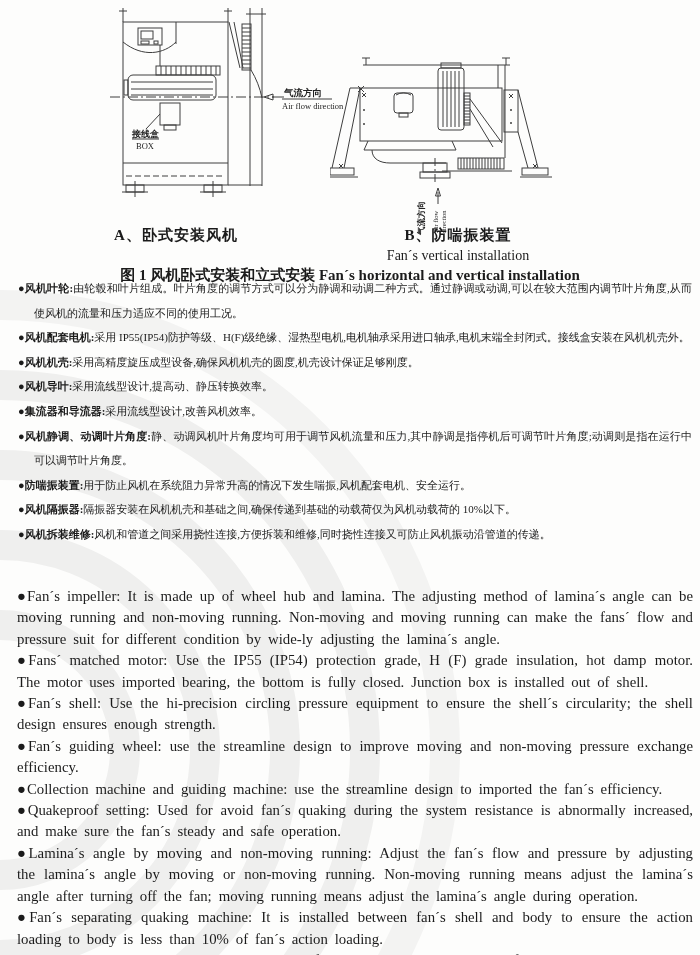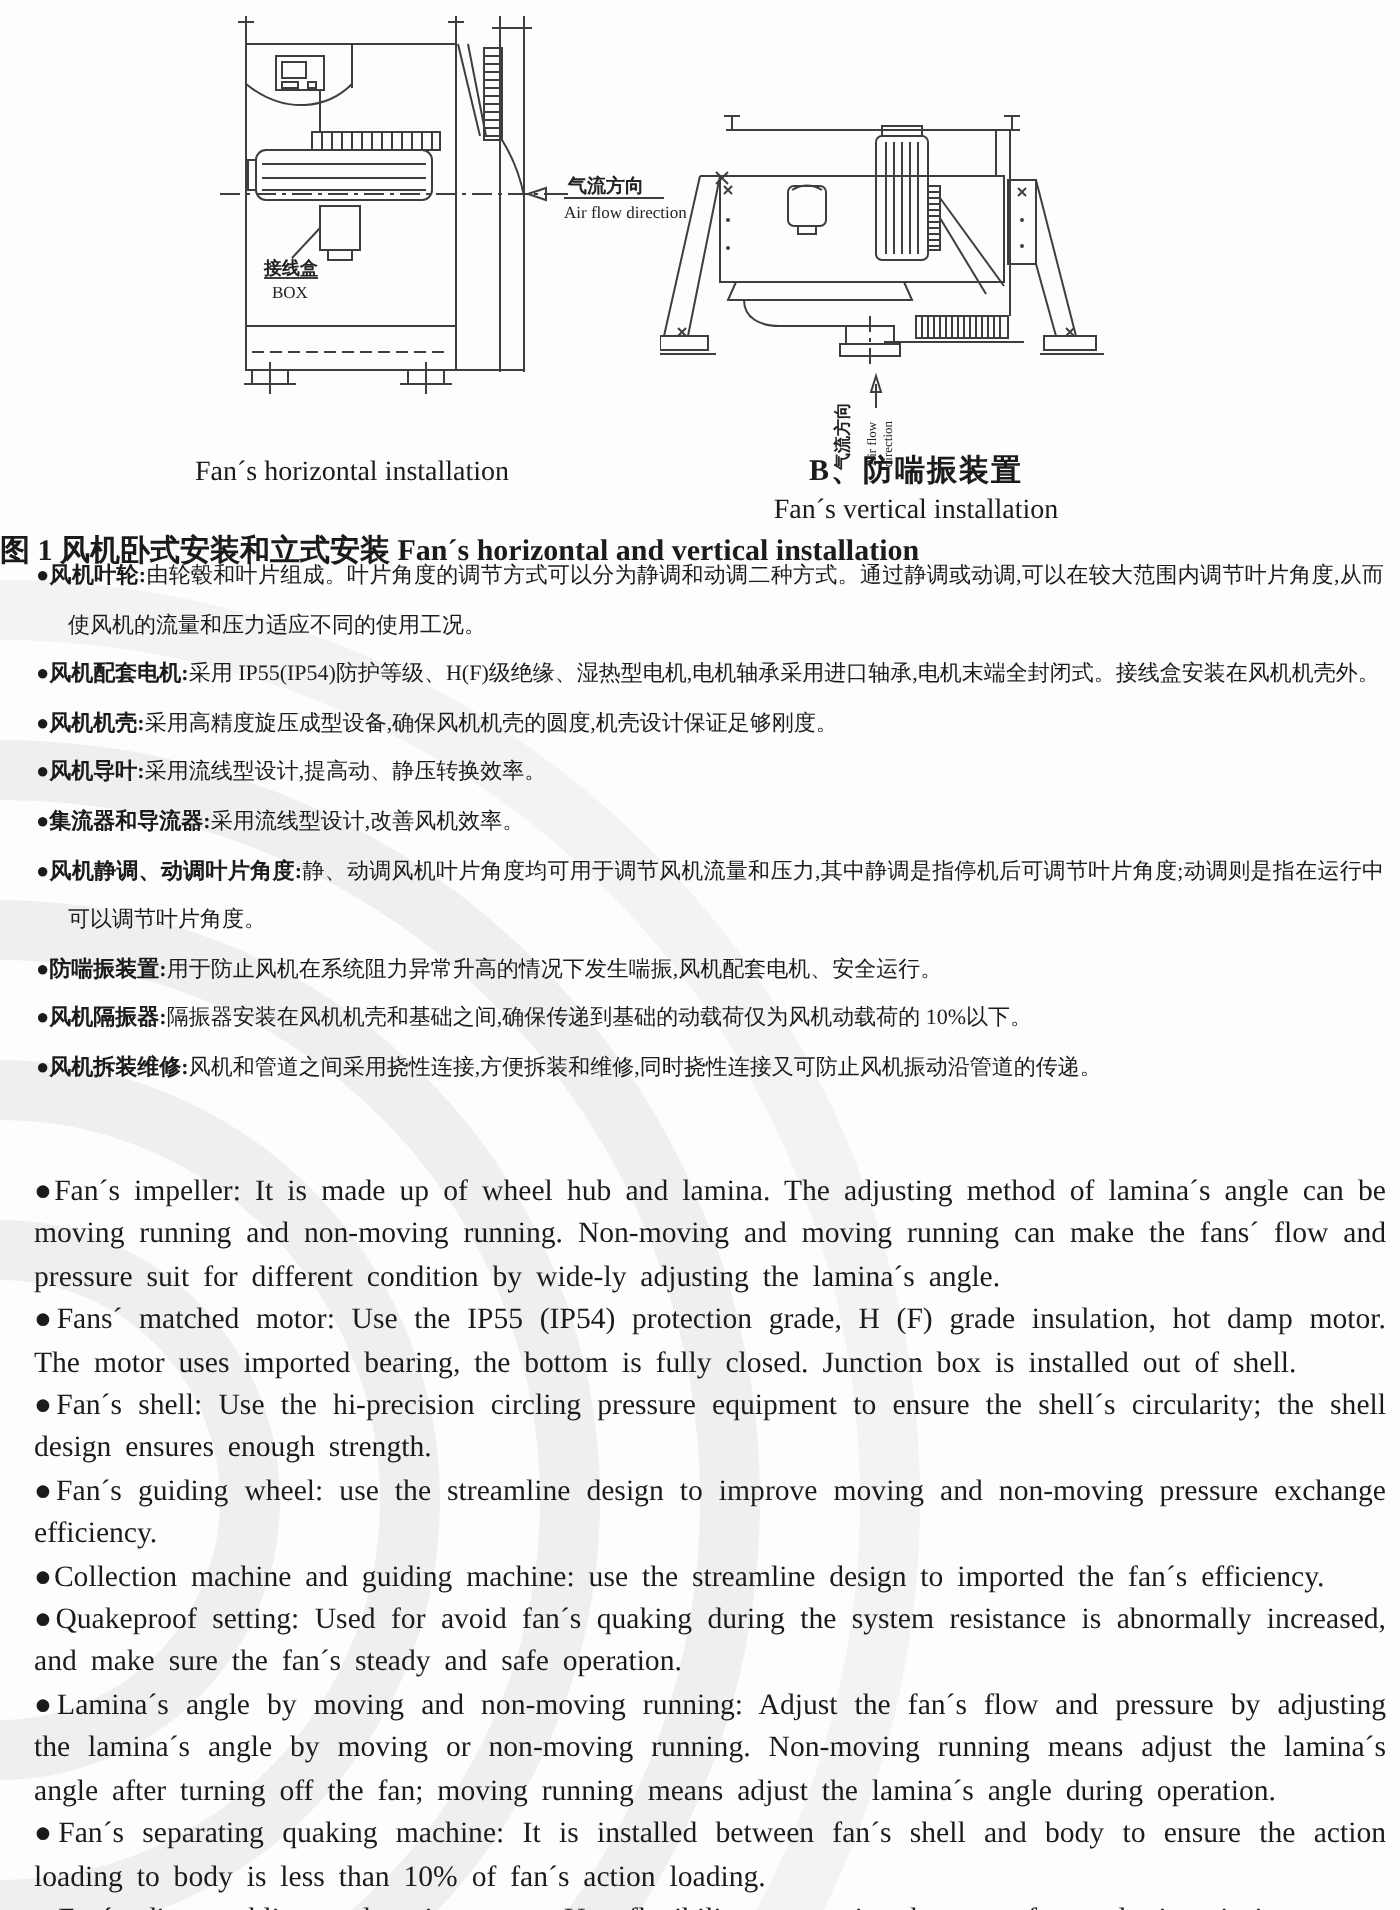--- a/index.html
+++ b/index.html
@@ -19,21 +19,21 @@
   #figure{position:absolute;left:0;top:0;width:700px;height:292px;z-index:2;}
   #figure svg{position:absolute;}
   svg line, svg path, svg rect, svg polyline, svg polygon{stroke:#3e3e3e;fill:none;stroke-width:1;}
   svg text{font-family:"Liberation Serif","DejaVu Serif",serif;fill:#222;stroke:none;}
   .cnsmall{font-weight:bold;}
 
   .fig-label{position:absolute;text-align:center;z-index:2;}
   .fig-label .cn{font-size:15px;font-weight:bold;letter-spacing:1px;}
   .fig-label .en{font-size:14px;margin-top:3px;}
   #fig-caption{
-    position:absolute;left:0;top:266px;width:700px;
+    position:absolute;left:0;top:266px;width:700px;text-align:center;
     font-size:15px;font-weight:bold;z-index:2;
   }
 
   ul.blist{list-style:none;margin:0;padding:0;position:absolute;z-index:2;}
   ul.blist li{text-align:justify;}
   ul.blist li::before{content:"●";}
   #cn-list{left:18px;top:276px;width:674px;font-size:11px;line-height:24.6px;}
   #cn-list li{padding-left:16px;text-indent:-16px;}
   #cn-list .head{font-weight:bold;}
   #cn-list li::before{margin-right:0px;}
@@ -174,21 +174,21 @@
 
   <svg style="left:404px;top:186px;" width="56" height="56" viewBox="0 0 56 56">
     <line x1="34" y1="18" x2="34" y2="6"></line>
     <polygon points="34,2 31.5,10 36.5,10" fill="#3e3e3e"></polygon>
     <text class="cnsmall" transform="rotate(-90 20 32)" x="20" y="32" font-size="8.5" text-anchor="middle">气流方向</text>
     <text transform="rotate(-90 34 36)" x="34" y="36" font-size="6.5" text-anchor="middle">Air flow</text>
     <text transform="rotate(-90 42 36)" x="42" y="36" font-size="6.5" text-anchor="middle">direction</text>
   </svg>
 
   <div class="fig-label" style="left:76px;top:226px;width:200px;">
-    <div class="en">Fan´s horizontal installation</div>
+    <div class="cn">A、卧式安装风机</div>
   </div>
   <div class="fig-label" style="left:358px;top:226px;width:200px;">
     <div class="cn">B、防喘振装置</div>
     <div class="en">Fan´s vertical installation</div>
   </div>
   <div id="fig-caption">图 1 风机卧式安装和立式安装 Fan´s horizontal and vertical installation</div>
 </div>
 
 <ul id="cn-list" class="blist">
   <li><span class="head">风机叶轮:</span><span>由轮毂和叶片组成。叶片角度的调节方式可以分为静调和动调二种方式。通过静调或动调,可以在较大范围内调节叶片角度,从而使风机的流量和压力适应不同的使用工况。</span></li>

